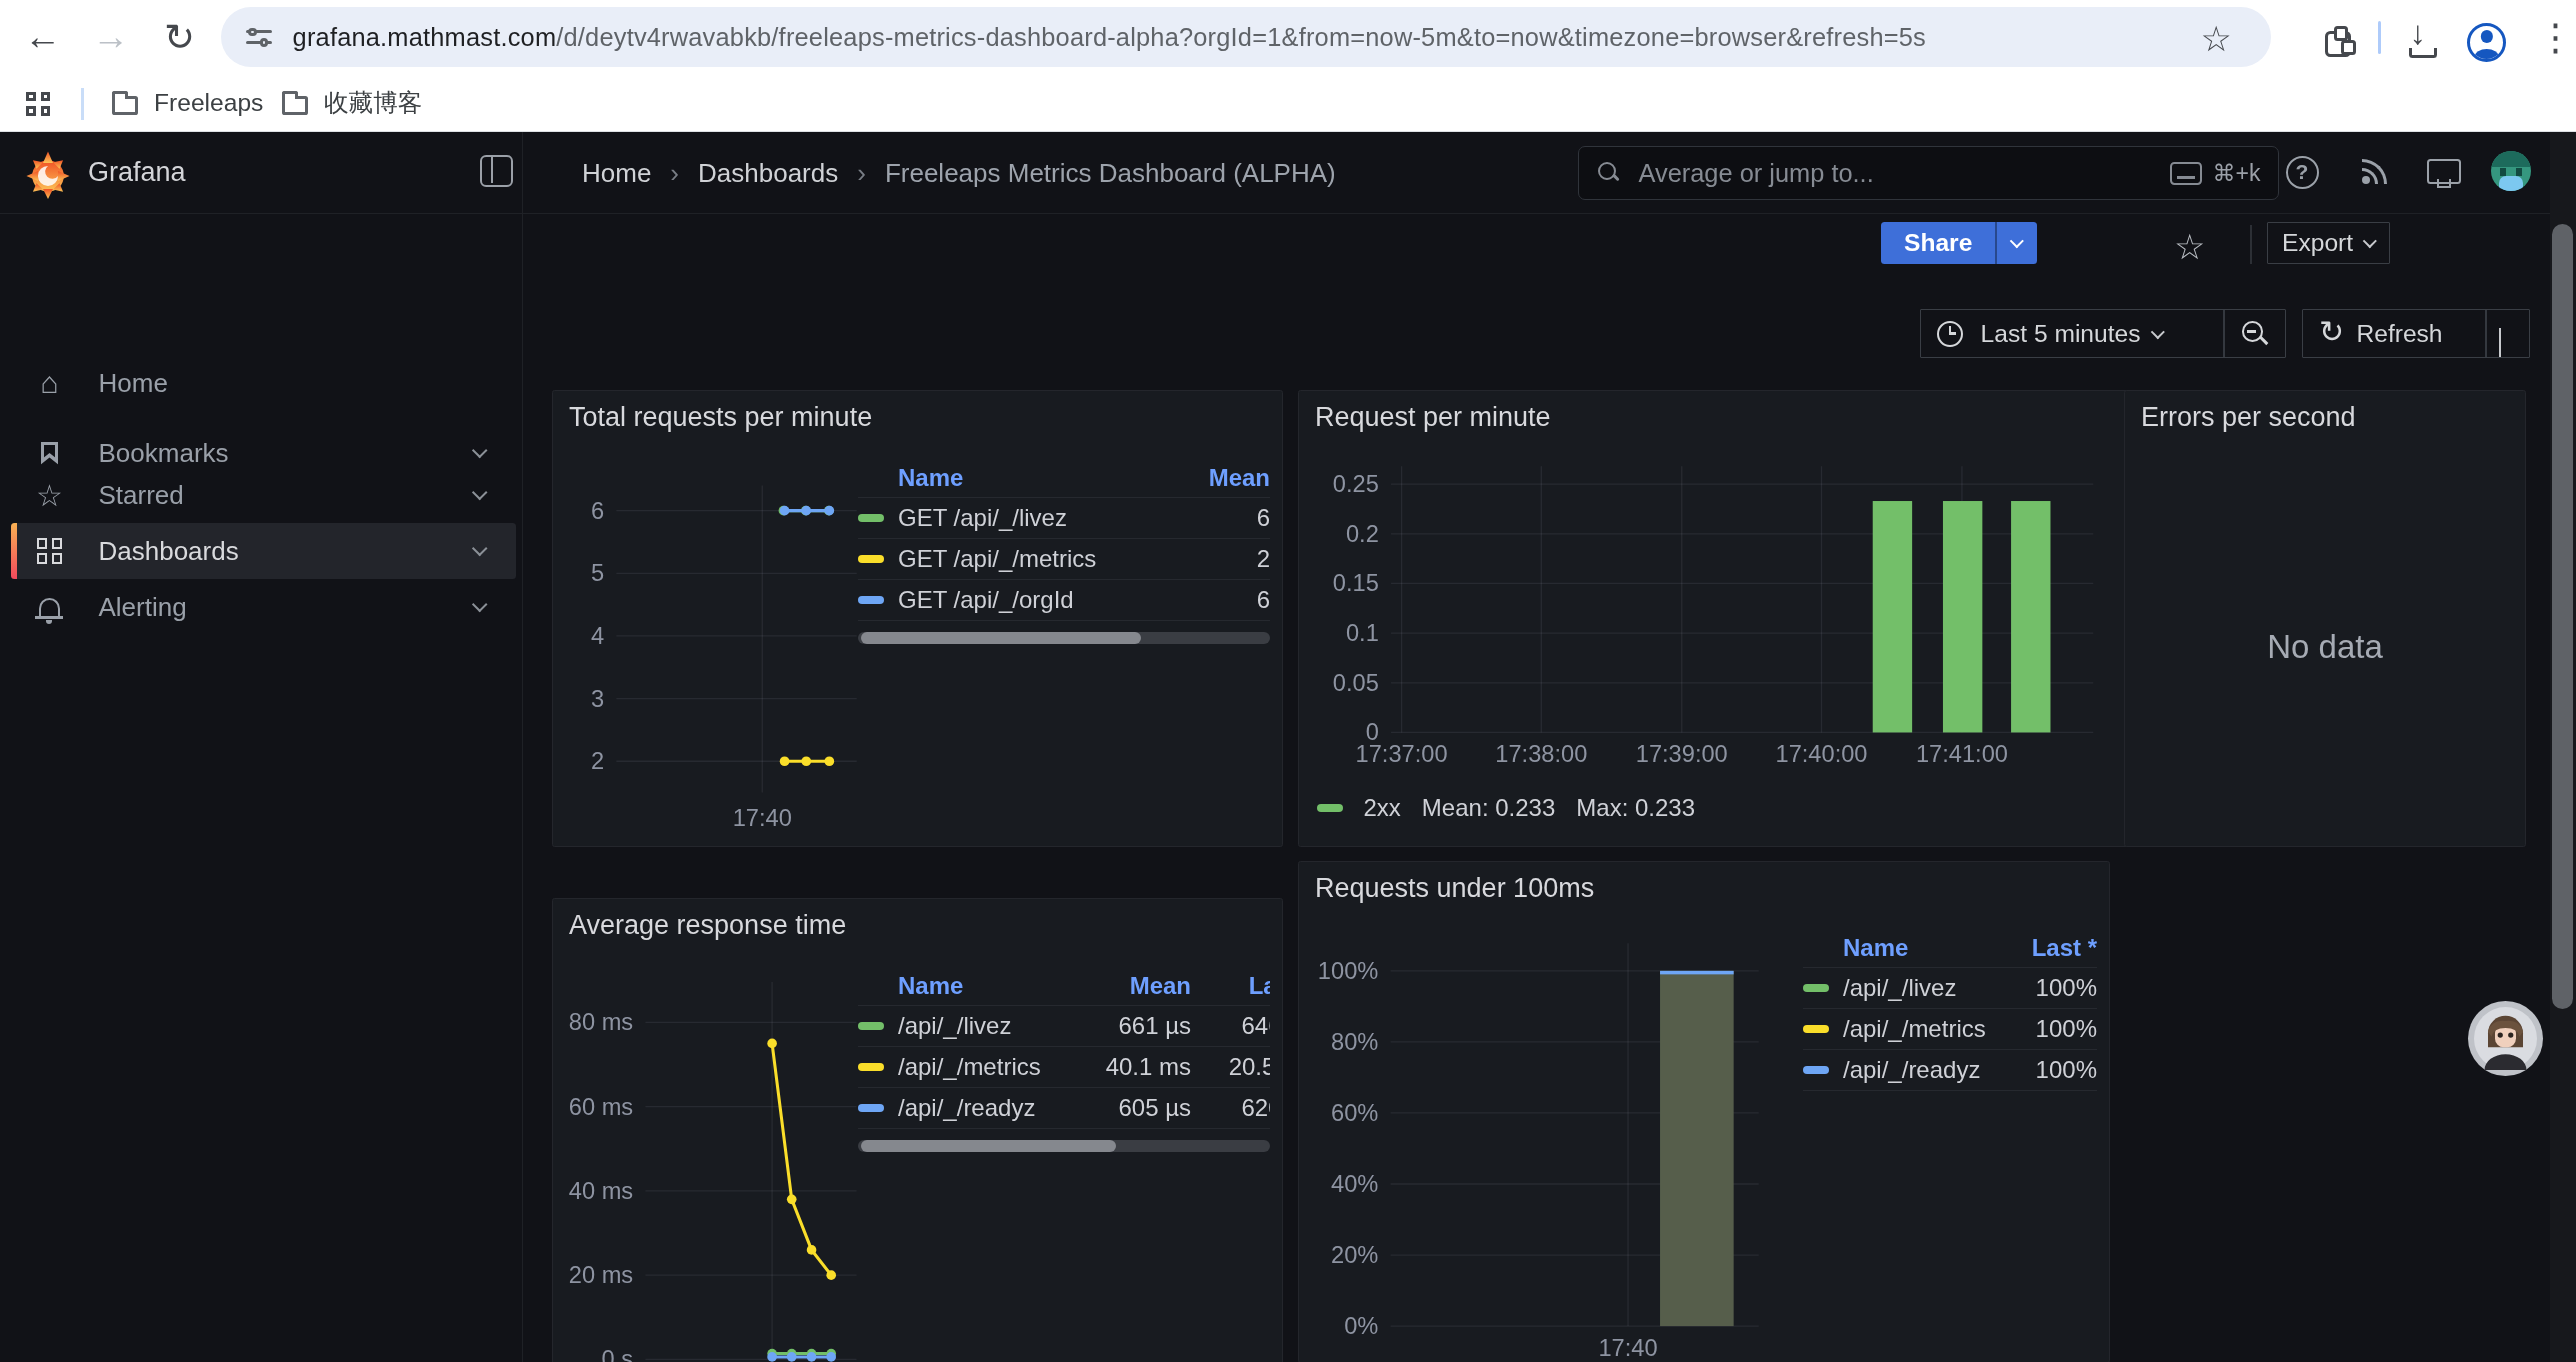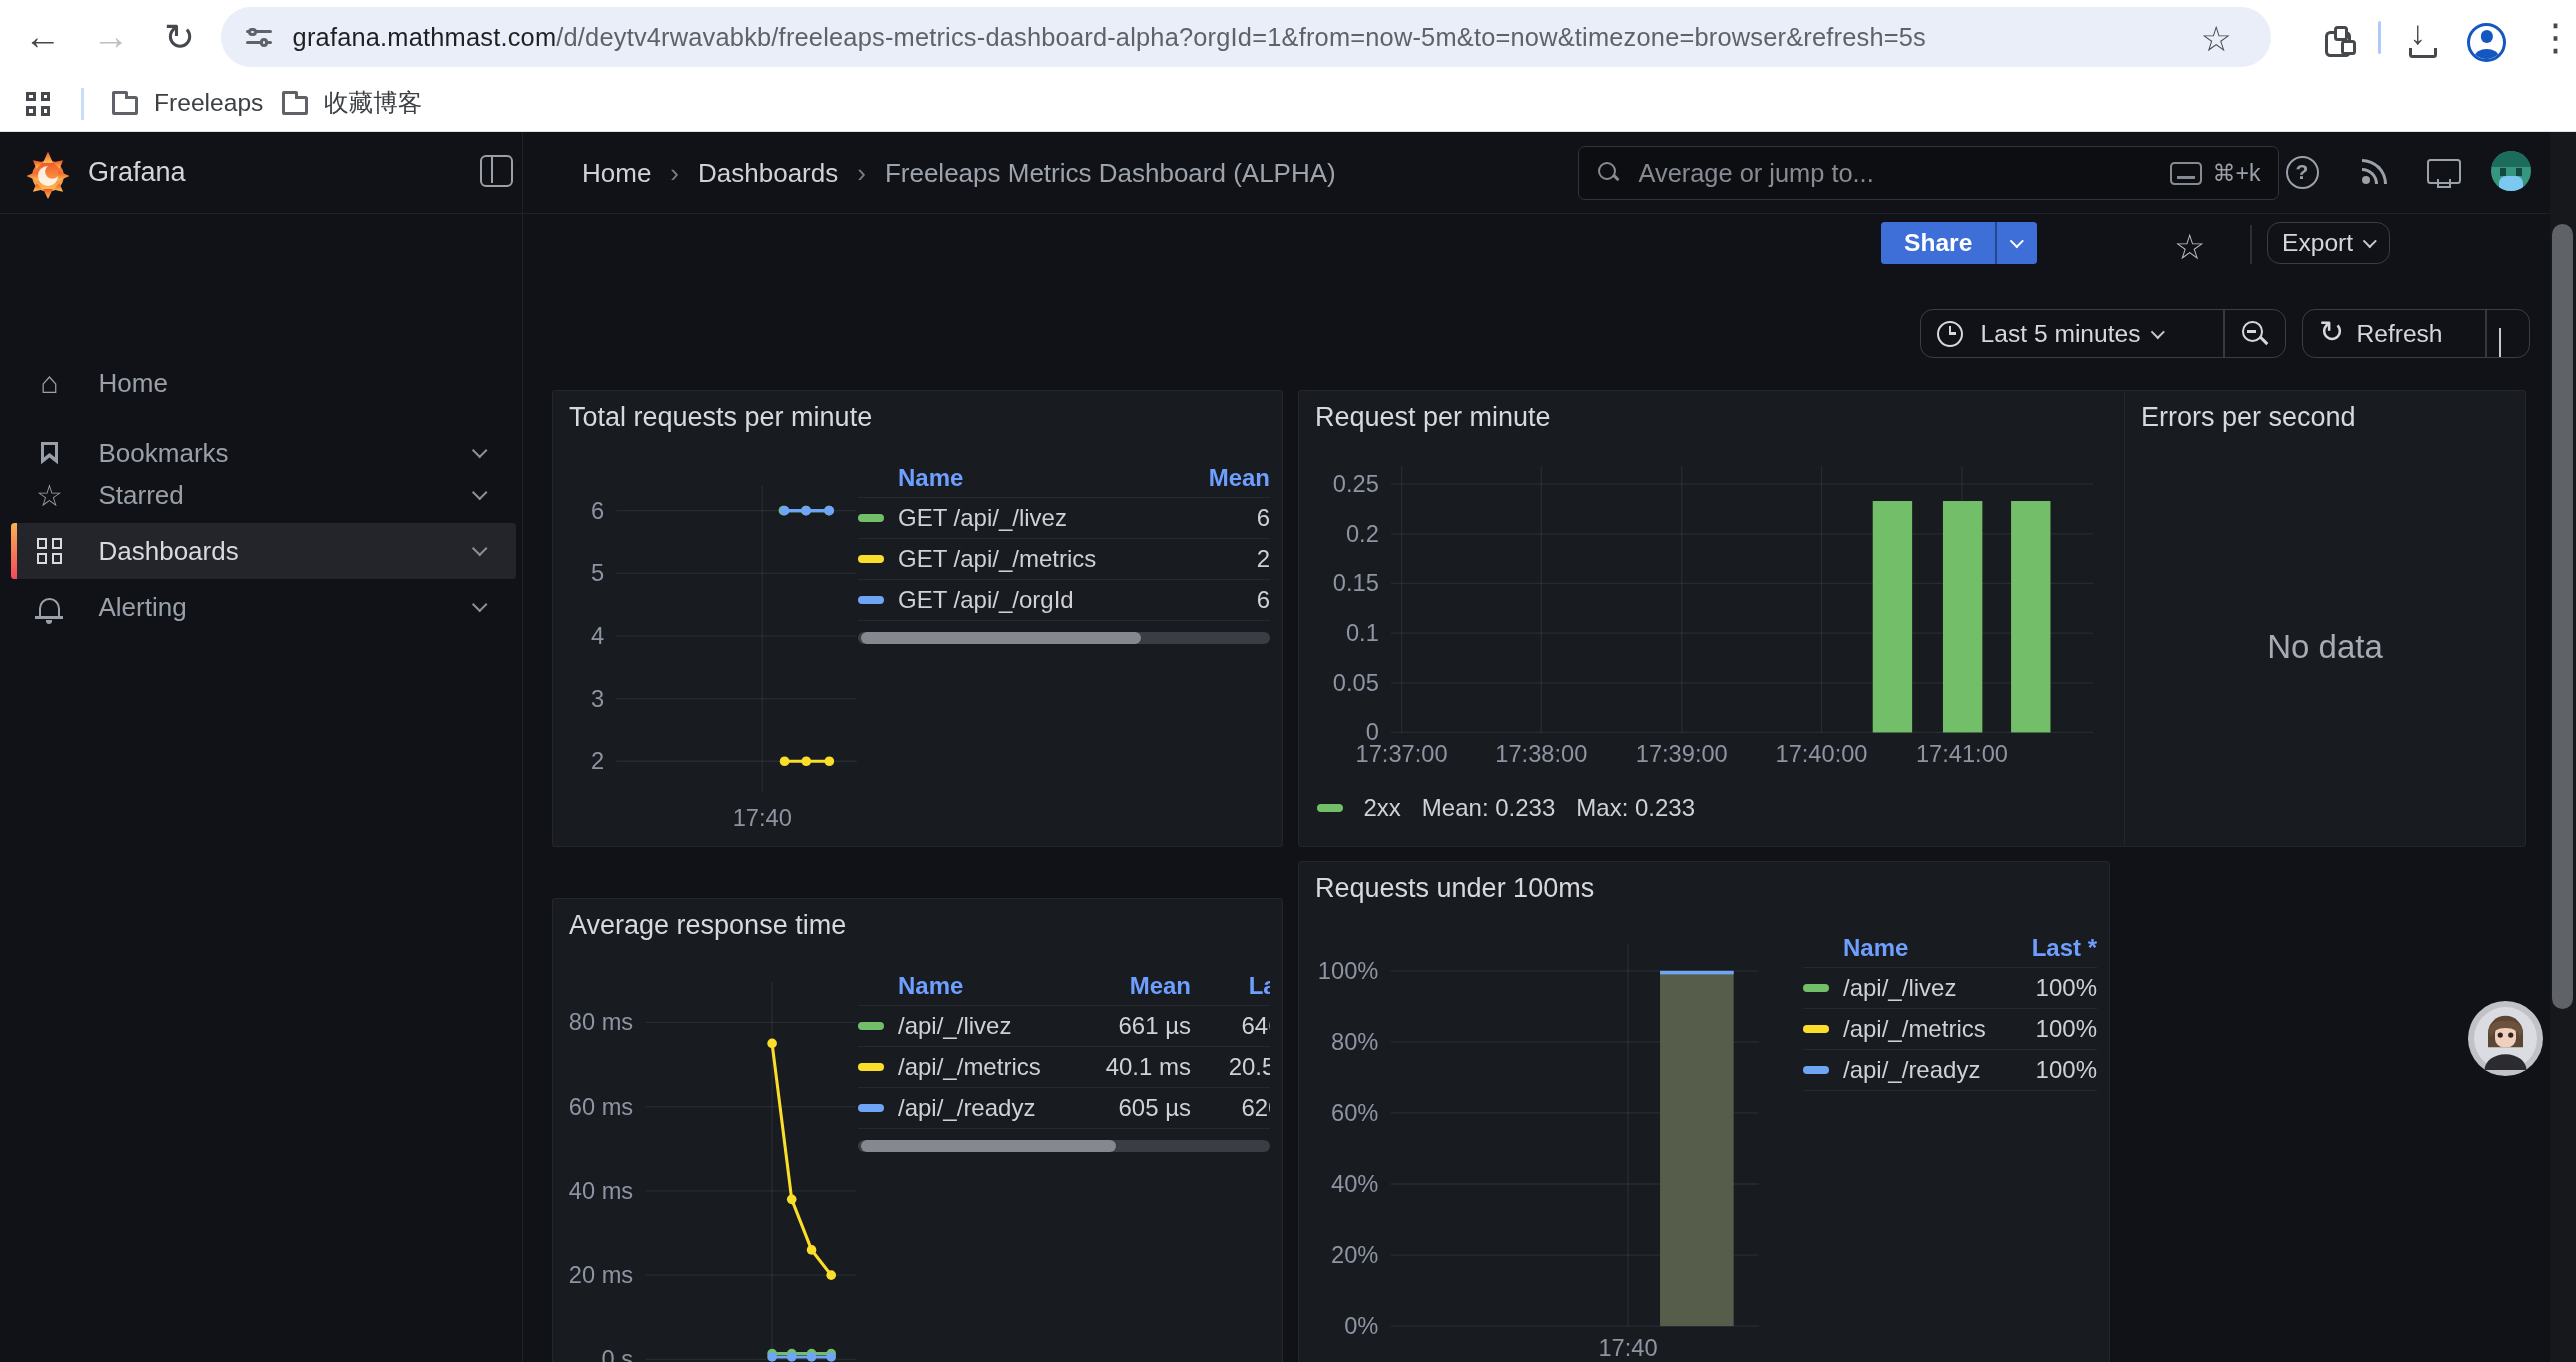--- a/index.html
+++ b/index.html
@@ -105,21 +105,21 @@
                            border:2.6px solid #9ba1a9; border-radius:3.5px; }
   .monitor-glyph::after { content:""; position:absolute; left:9.6px; bottom:-0.9px; width:10.5px; height:7px;
                           border-left:2.6px solid #9ba1a9; border-right:2.6px solid #9ba1a9; border-bottom:2.6px solid #9ba1a9; }
   .gf-avatar { width:40px; height:40px; border-radius:50%; background:#35977f; position:relative; overflow:hidden; }
   .gf-avatar .cap { position:absolute; top:0; left:0; right:0; height:40%; background:#1d6b5c; }
   .gf-avatar .mouth { position:absolute; bottom:0; left:20%; width:60%; height:38%; background:#7cc8f0;
                       border-radius:7px 7px 0 0; }
   .gf-avatar .eye { position:absolute; top:42%; width:6.1px; height:8px; background:#124a41; }
 
   
-  .ctl-btn { position:absolute; height:42px; border:0.9px solid #3a3e45; border-radius:13px; display:flex;
+  .ctl-btn { position:absolute; height:42px; border:0.9px solid #3a3e45; border-radius:1px; display:flex;
              align-items:center; justify-content:center; gap:12.3px; color:#d5d7da; font-size:24.6px; }
   .ctl-chev { width:9.6px; height:9.6px; border-right:2.6px solid #c7c9cd; border-bottom:2.6px solid #c7c9cd;
               transform:rotate(45deg); margin-top:-4.4px; }
   #share-btn { position:absolute; left:1881px; top:90px; height:42px; display:flex; border-radius:3.5px;
                overflow:hidden; background:#3e6fd9; color:#ffffff; font-size:24.6px; font-weight:700; }
   #share-btn .main { padding:0 23px; display:flex; align-items:center; }
   #share-btn .sep { width:1.8px; background:rgba(0,0,0,0.35); }
   #share-btn .drop { width:40px; display:flex; align-items:center; justify-content:center; }
   #share-btn .ctl-chev { border-color:#fff; }
   .v-divider { position:absolute; width:1.8px; background:#2c2f35; }

